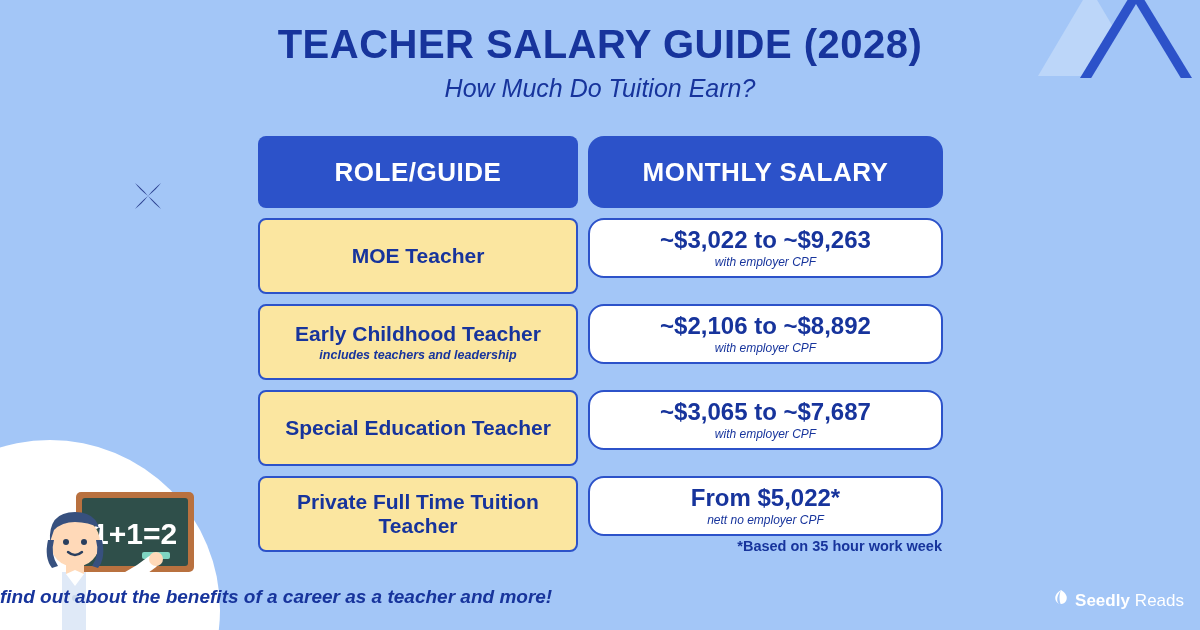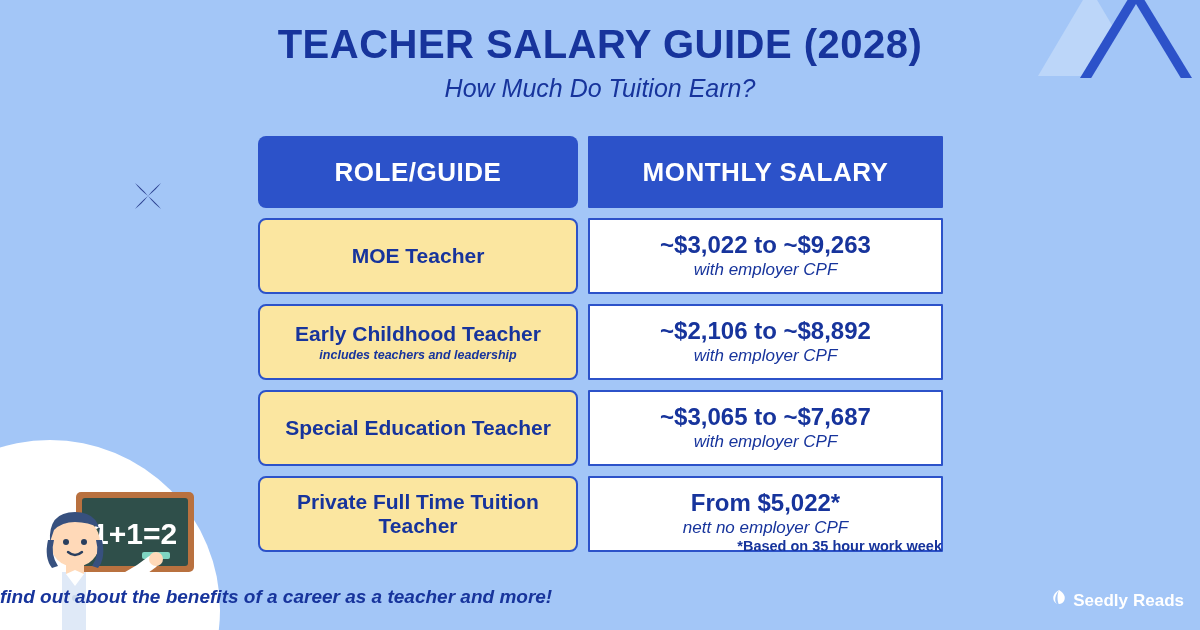--- a/index.html
+++ b/index.html
@@ -132,21 +132,21 @@
     display: flex;
     flex-direction: column;
     align-items: center;
     justify-content: center;
     text-align: center;
     padding: 6px 10px;
   }
   .cell-right {
     width: 355px;
     box-sizing: border-box;
-    border-radius: 1px;
+    border-radius: 16px;
     display: flex;
     flex-direction: column;
     align-items: center;
     justify-content: center;
     text-align: center;
     padding: 6px 10px;
   }
   .head .cell-left,
   .head .cell-right {
     background: #2c52c9;
@@ -158,21 +158,21 @@
     font-weight: bold;
     letter-spacing: 0.5px;
   }
   .body-row .cell-left {
     background: #fbe6a0;
     height: 76px;
     border: 2px solid #2c52c9;
   }
   .body-row .cell-right {
     background: #ffffff;
-    height: 76px;
+    height: 60px;
     border: 2px solid #2c52c9;
   }
   .role-text {
     color: #17349c;
     font-size: 21px;
     font-weight: bold;
     line-height: 1.12;
   }
   .role-sub {
     color: #17349c;
@@ -182,21 +182,21 @@
     margin-top: 3px;
   }
   .salary-text {
     color: #17349c;
     font-size: 24px;
     font-weight: bold;
     line-height: 1.1;
   }
   .salary-note {
     color: #17349c;
-    font-size: 17px;
+    font-size: 12px;
     font-style: italic;
     margin-top: 2px;
   }
 
   .footnote {
     position: absolute;
     top: 538px;
     right: 258px;
     font-size: 14.5px;
     font-weight: bold;
@@ -218,21 +218,21 @@
     position: absolute;
     right: 16px;
     bottom: 18px;
     display: flex;
     align-items: center;
     gap: 5px;
     color: #ffffff;
     font-size: 17px;
     font-weight: bold;
   }
-  .brand .b-light { font-weight: bold; }
+  .brand .b-light { font-weight: normal; }
 </style>
 </head>
 <body>
 
 <div class="canvas">
 
   <div class="deco-triangle-wrap">
     <div class="tri-light"></div>
     <div class="tri-outline"></div>
     <div class="tri-outline-inner"></div>

